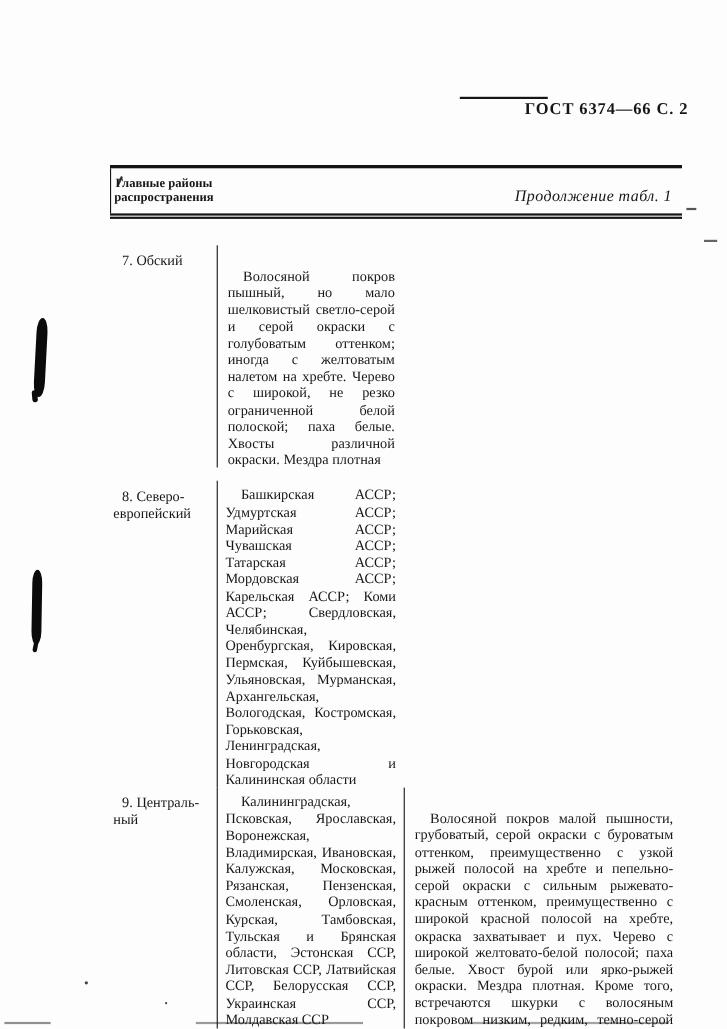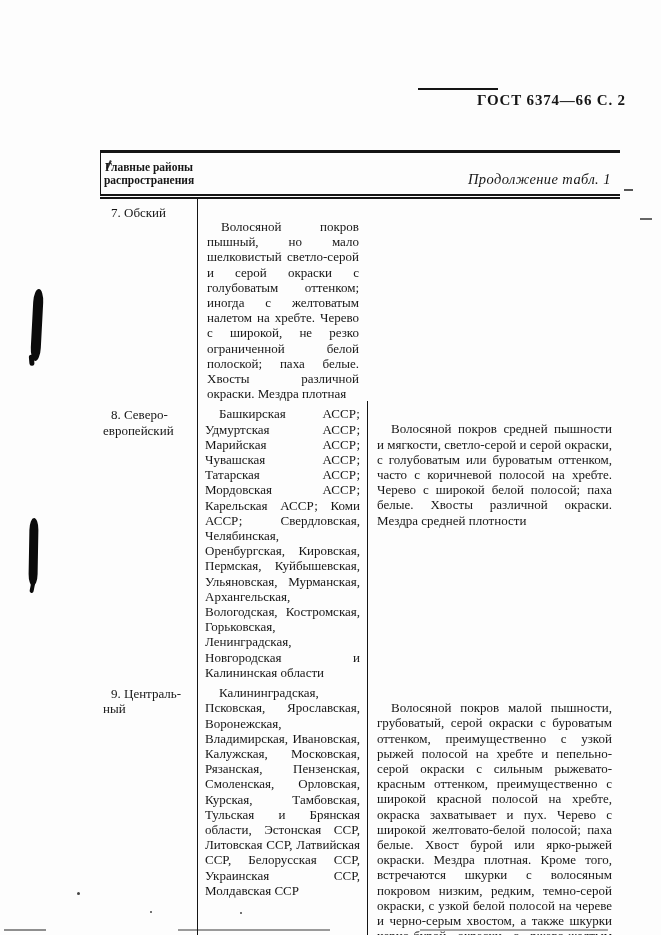--- a/index.html
+++ b/index.html
@@ -36,22 +36,22 @@
   .th{
     display:flex;align-items:center;justify-content:center;
     text-align:center;
     font-weight:bold;font-size:11.5px;line-height:13.5px;
     padding:7px 6px 6px;
     min-height:28px;
   }
   .trow{
     display:grid;grid-template-columns:97px 170px 253px;
   }
-  .r0{min-height:110px;}
-  .r1{min-height:245px;}
+  .r0{min-height:110px;margin-top:24px;}
+  .r1{min-height:245px;margin-top:12px;}
   .r2{min-height:253px;}
   .r3{min-height:50px;overflow:hidden;}
   .td{
     font-size:13px;line-height:15.2px;
     overflow:hidden;
   }
   .c2,.c3{border-left:1.5px solid #151515;}
   .td.c1{padding:6px 2px 0 3px;text-indent:8px;}
   .td.c2{padding:5px 7px 0 7px;text-indent:14px;text-align:justify;}
   .td.c3{padding:20px 8px 0 9px;text-indent:14px;text-align:justify;}
@@ -109,21 +109,20 @@
   </div>
 
   <div class="trow r0">
     <div class="td c1">7. Обский</div>
     <div class="td c3">Волосяной покров пышный, но мало шелковистый светло-серой и серой окраски с голубоватым оттенком; иногда с желтоватым налетом на хребте. Черево с широкой, не резко ограниченной белой полоской; паха белые. Хвосты различной окраски. Мездра плотная</div>
   </div>
 
   <div class="trow r1">
     <div class="td c1">8. Северо-европейский</div>
     <div class="td c2">Башкирская АССР; Удмуртская АССР; Марийская АССР; Чувашская АССР; Татарская АССР; Мордовская АССР; Карельская АССР; Коми АССР; Свердловская, Челябинская, Оренбургская, Кировская, Пермская, Куйбышевская, Ульяновская, Мурманская, Архангельская, Вологодская, Костромская, Горьковская, Ленинградская, Новгородская и Калининская области</div>
-    <div class="td c3">Волосяной покров средней пышности и мягкости, светло-серой и серой окраски, с голубоватым или буроватым оттенком, часто с коричневой полосой на хребте. Черево с широкой белой полосой; паха белые. Хвосты различной окраски. Мездра средней плотности</div>
   </div>
 
   <div class="trow r2">
     <div class="td c1">9. Централь­ный</div>
     <div class="td c2">Калининградская, Псковская, Ярославская, Воронежская, Владимирская, Ивановская, Калужская, Московская, Рязанская, Пензенская, Смоленская, Орловская, Курская, Тамбовская, Тульская и Брянская области, Эстонская ССР, Литовская ССР, Латвийская ССР, Белорусская ССР, Украинская ССР, Молдавская ССР</div>
     <div class="td c3">Волосяной покров малой пышности, грубоватый, серой окраски с буроватым оттенком, преимущественно с узкой рыжей полосой на хребте и пепельно-серой окраски с сильным рыжевато-красным оттенком, преимущественно с широкой красной полосой на хребте, окраска захватывает и пух. Черево с широкой желтовато-белой полосой; паха белые. Хвост бурой или ярко-рыжей окраски. Мездра плотная. Кроме того, встречаются шкурки с волосяным покровом низким, редким, темно-серой окраски, с узкой белой полосой на череве и черно-серым хвостом, а также шкурки черно-бурой окраски с ржаво-желтым черевом и ржаво-бурым хвостом</div>
   </div>
 
   <div class="trow r3">
   </div>

